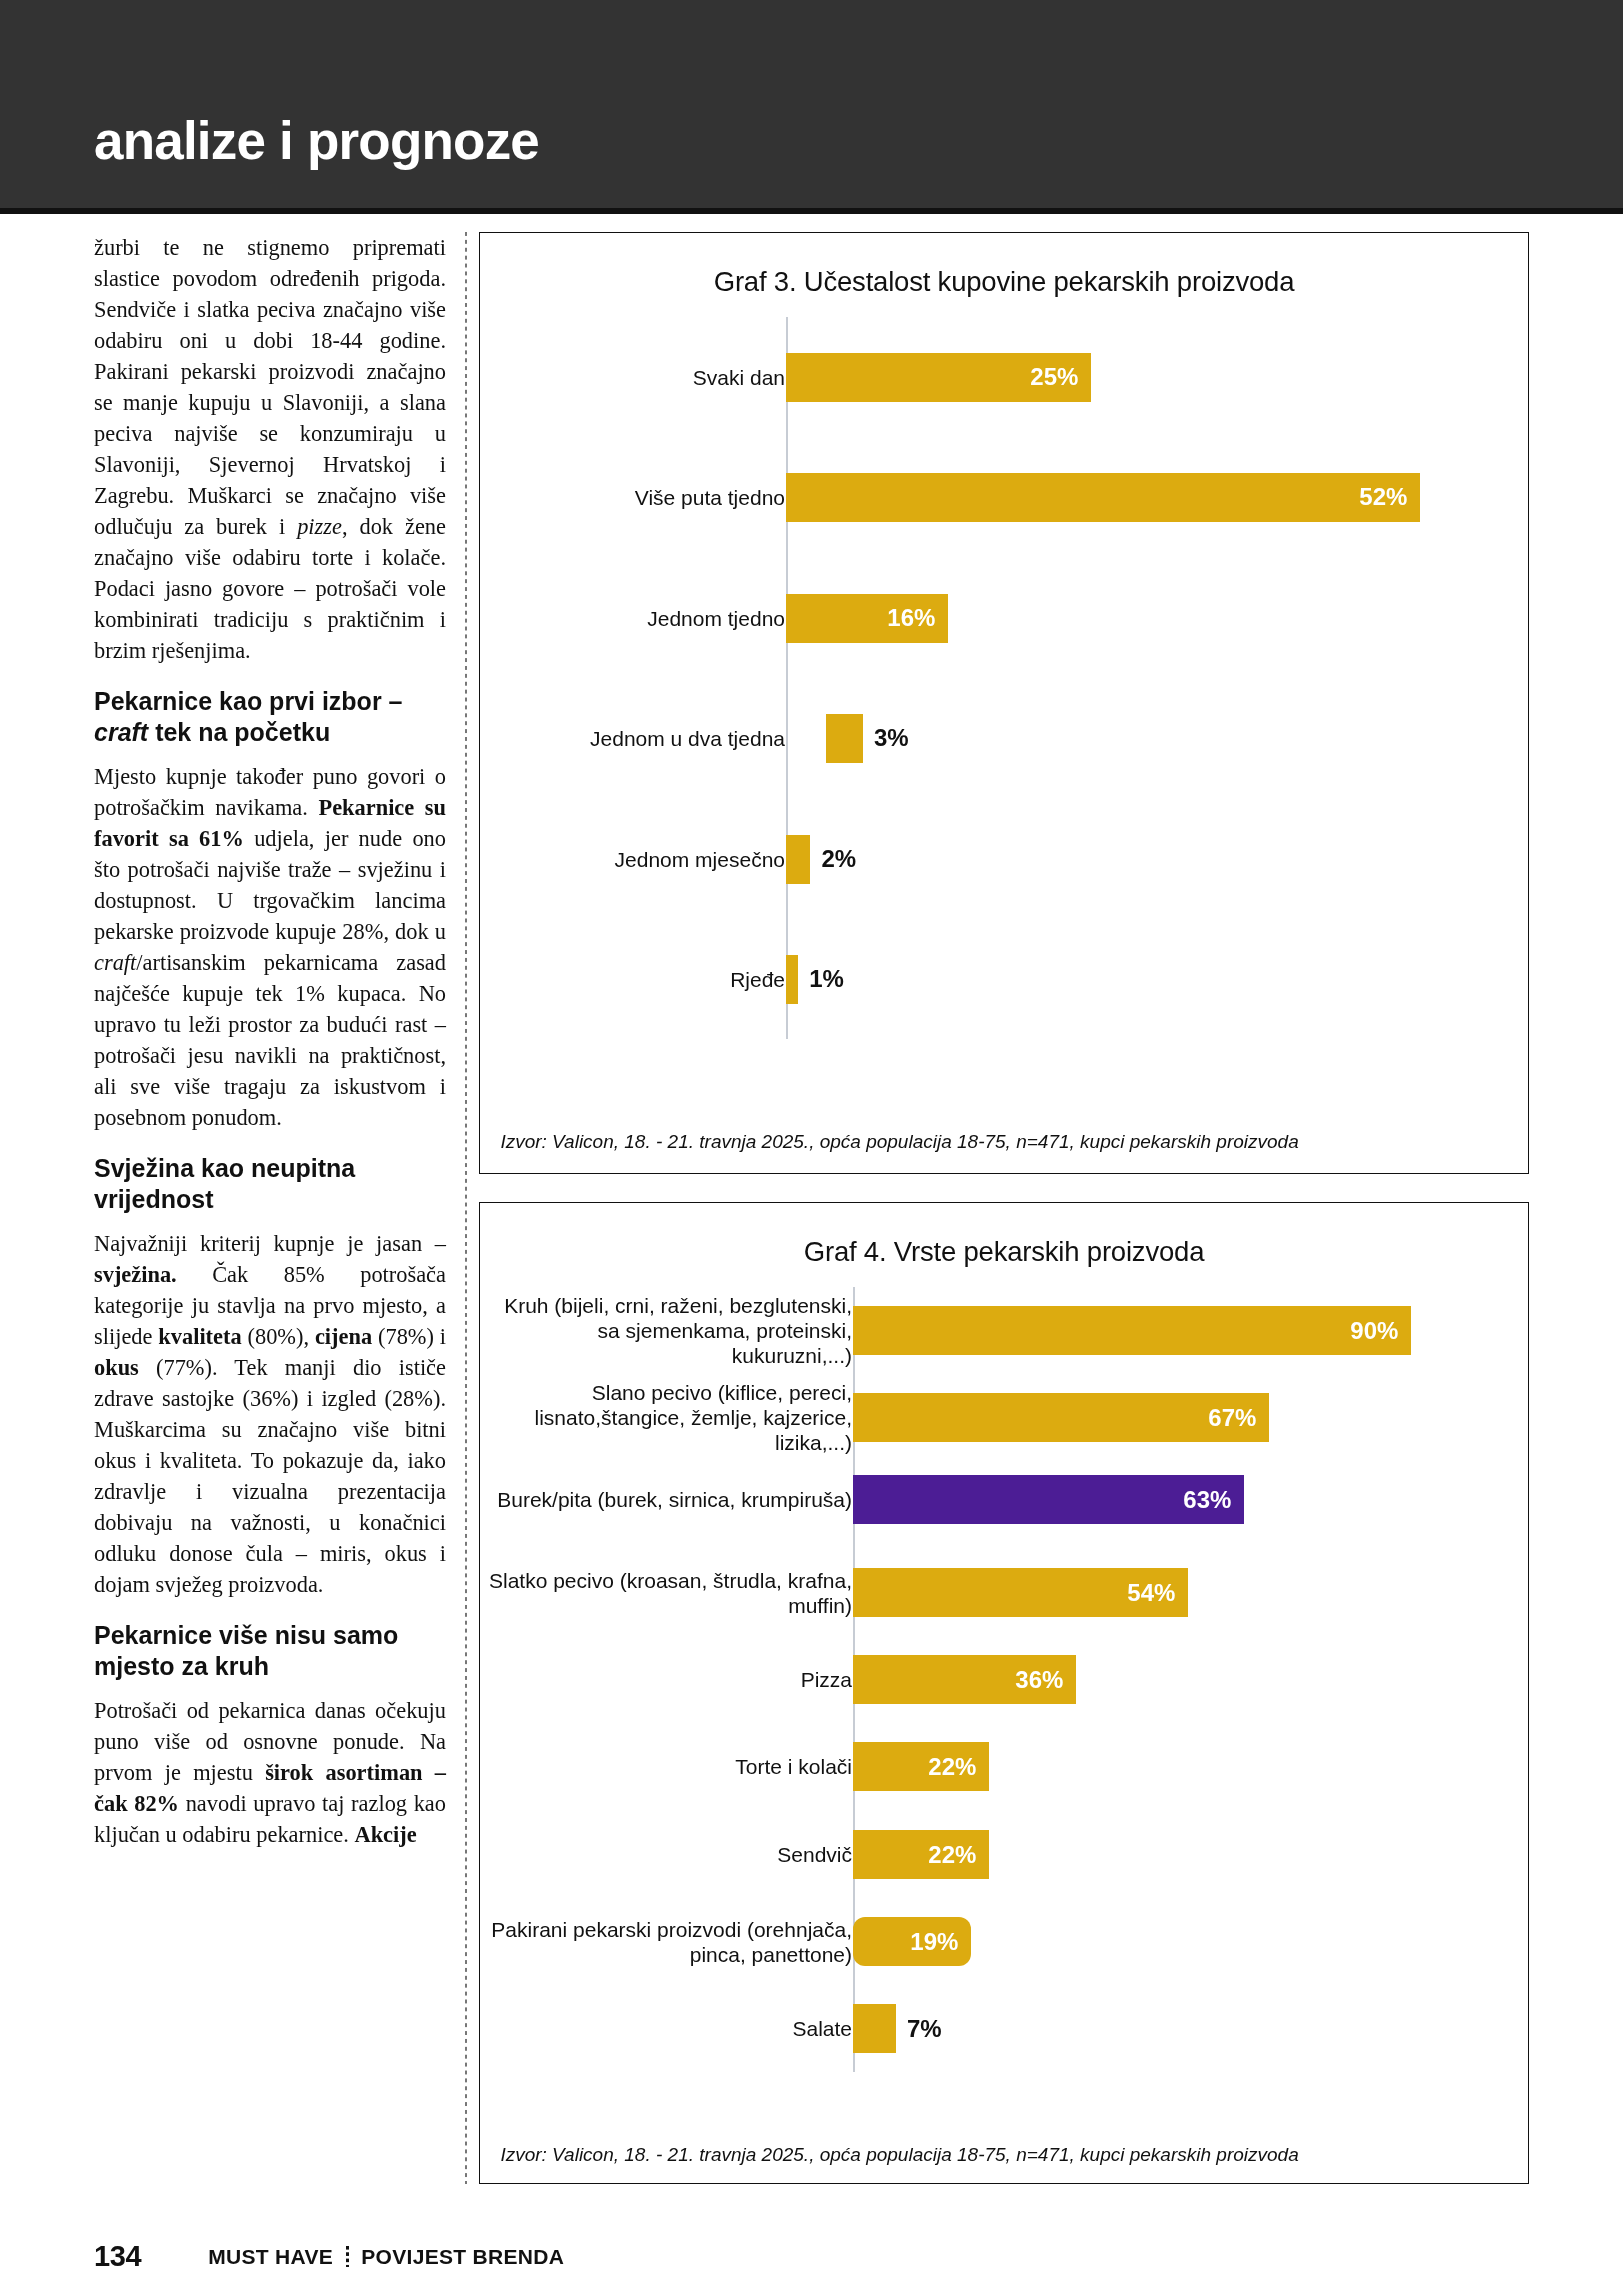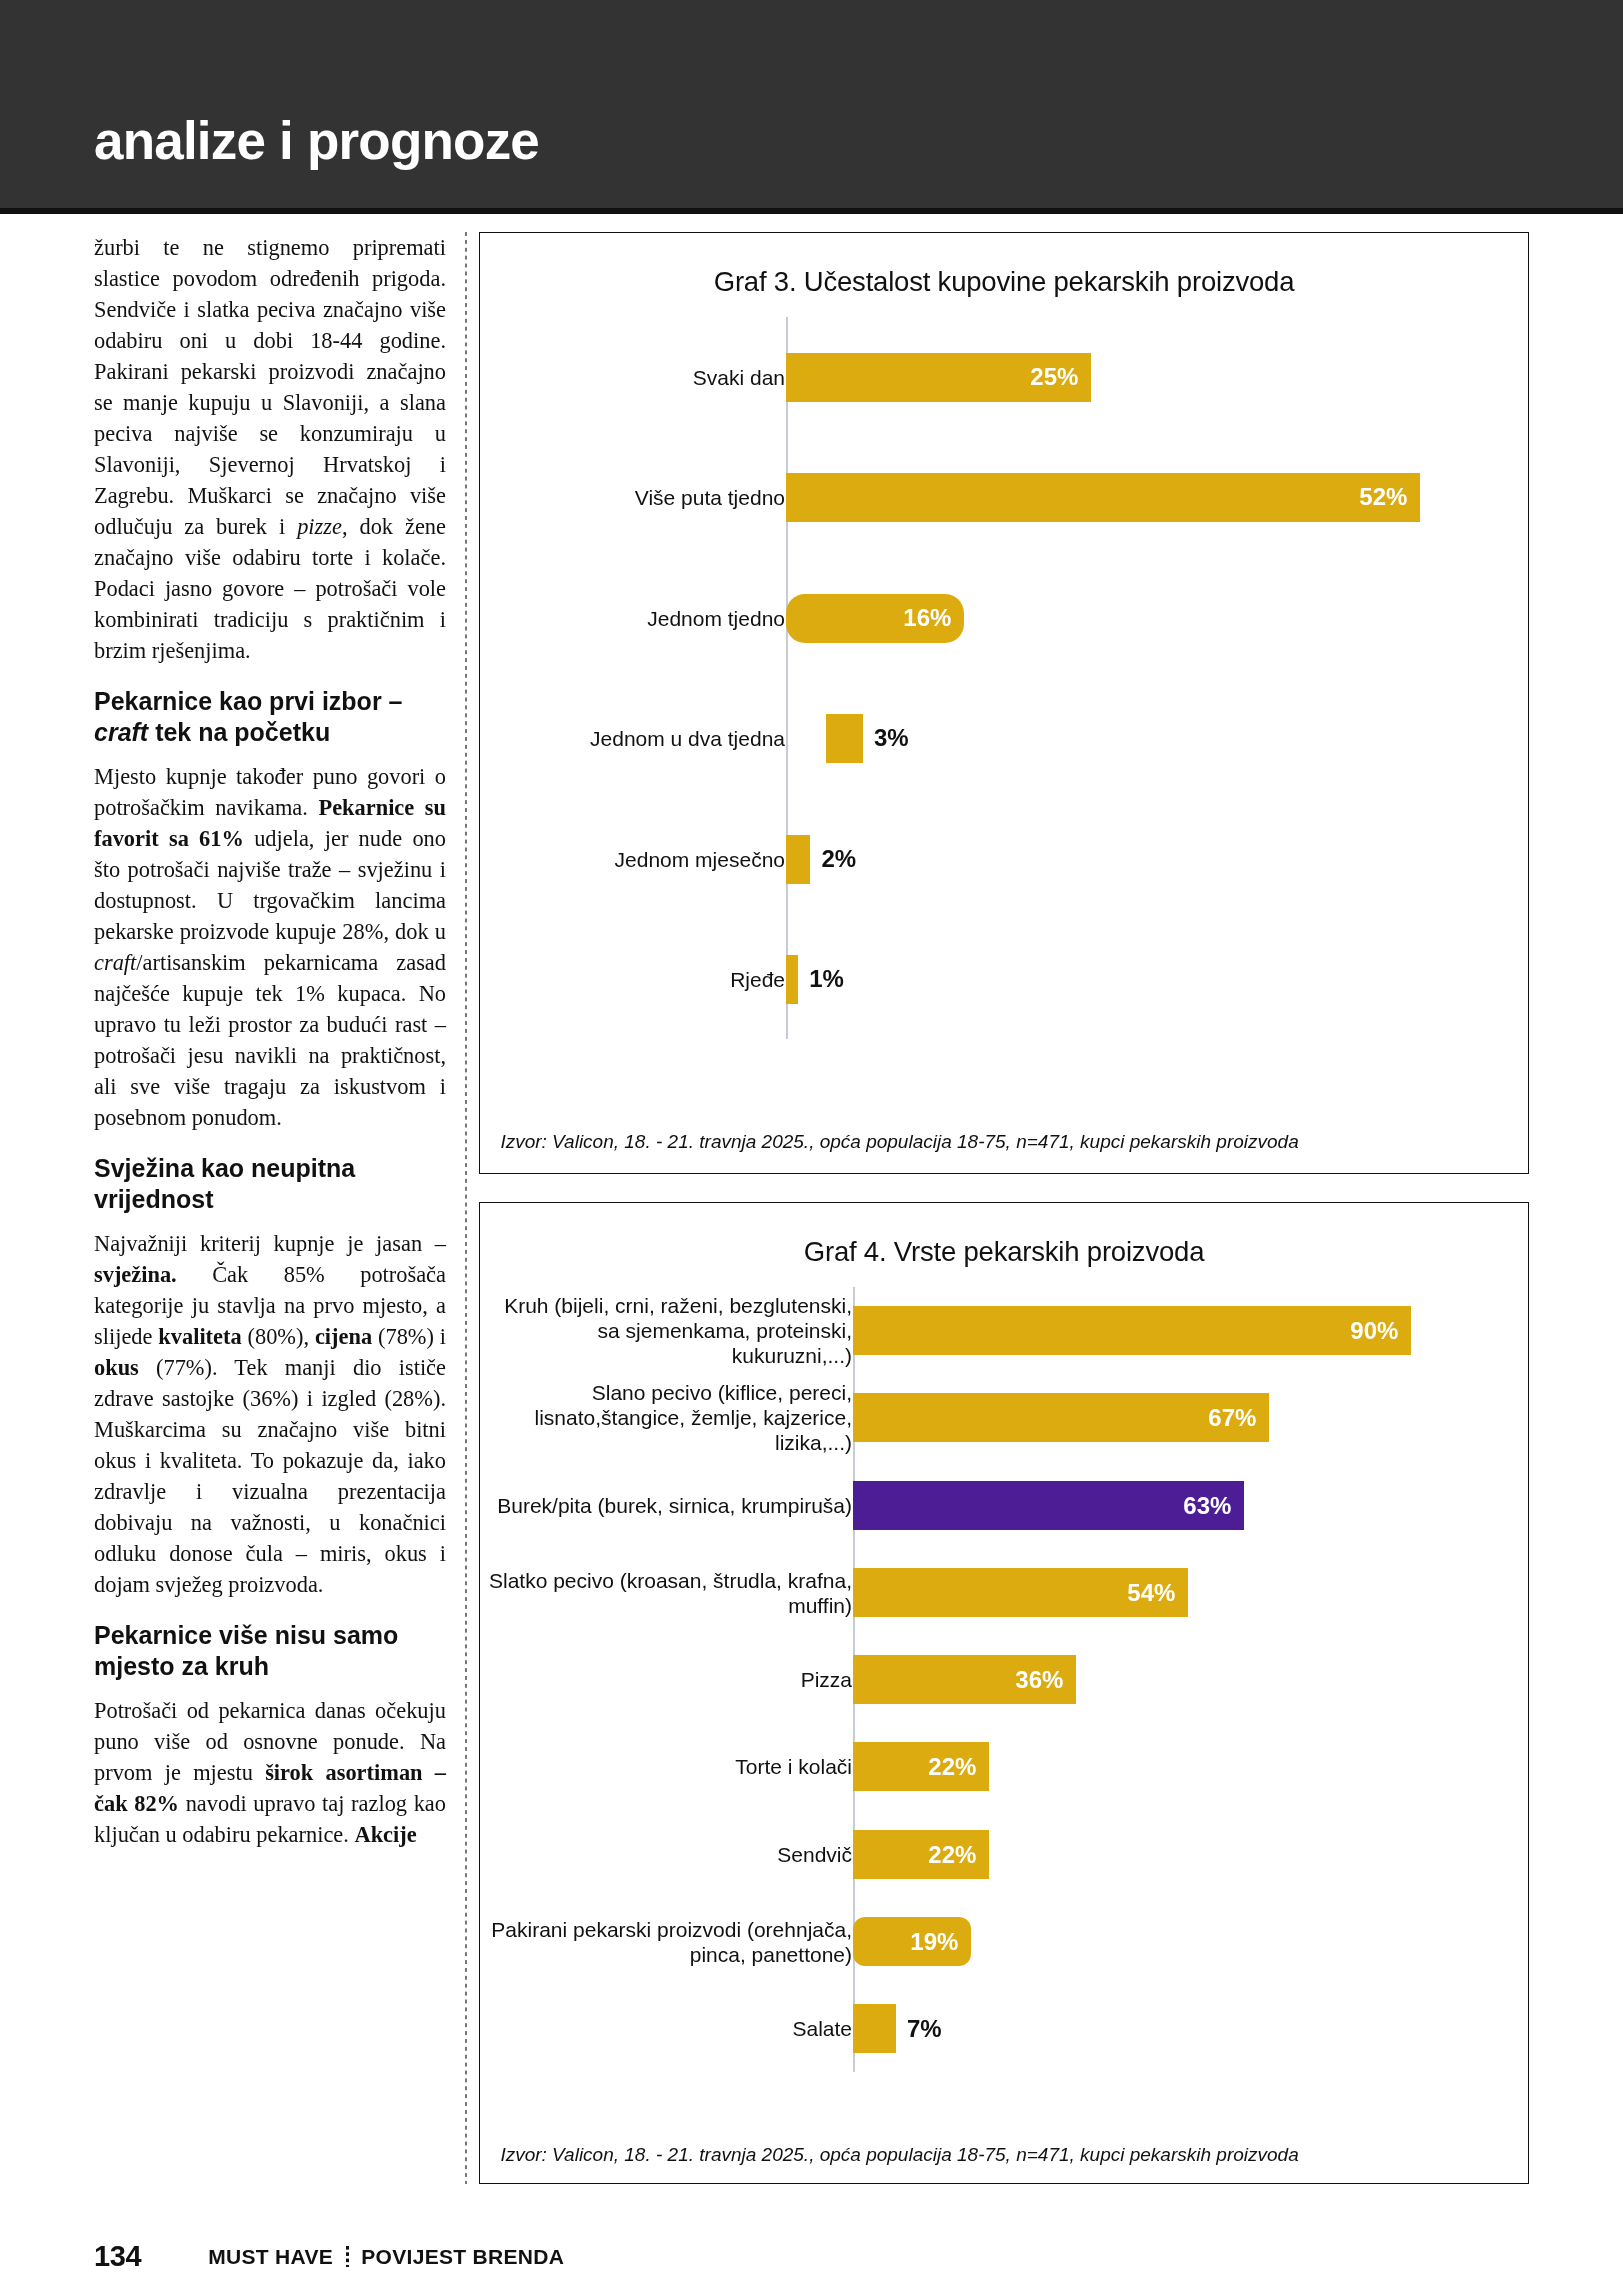--- a/index.html
+++ b/index.html
@@ -215,21 +215,21 @@
           <div class="row-label">Više puta tjedno</div>
           <div class="bar-wrap" style="height: 49px;">
             <div class="bar" style="width: 634px; background: rgb(220, 171, 16);">
               <span class="bar-value">52%</span>
             </div>
           </div>
         </div>
         <div class="row" style="top: 241px; height: 120px;">
           <div class="row-label">Jednom tjedno</div>
           <div class="bar-wrap" style="height: 49px;">
-            <div class="bar" style="width: 178px; background: rgb(220, 171, 16); border-radius: 19px;">
+            <div class="bar" style="width: 162px; background: rgb(220, 171, 16);">
               <span class="bar-value">16%</span>
             </div>
           </div>
         </div>
         <div class="row" style="top: 361px; height: 120px; gap: 40px;">
           <div class="row-label">Jednom u dva tjedna</div>
           <div class="bar-wrap" style="height: 49px;">
             <div class="bar" style="width: 37px; background: rgb(220, 171, 16); padding: 0px;"></div>
             <span class="bar-value outside">3%</span>
           </div>
@@ -268,21 +268,21 @@
           </div>
         </div>
         <div class="row" style="top: 87px; height: 87px;">
           <div class="row-label">Slano pecivo (kiflice, pereci, lisnato,štangice, žemlje, kajzerice, lizika,...)</div>
           <div class="bar-wrap" style="height: 49px;">
             <div class="bar" style="width: 416px; background: rgb(220, 171, 16);">
               <span class="bar-value">67%</span>
             </div>
           </div>
         </div>
-        <div class="row" style="top: 175px; height: 87px; justify-content: flex-end;">
+        <div class="row" style="top: 169px; height: 87px; justify-content: flex-end;">
           <div class="row-label">Burek/pita (burek, sirnica, krumpiruša)</div>
           <div class="bar-wrap" style="height: 49px;">
             <div class="bar" style="width: 391px; background: #4c1d95;">
               <span class="bar-value">63%</span>
             </div>
           </div>
         </div>
         <div class="row" style="top: 262px; height: 87px;">
           <div class="row-label">Slatko pecivo (kroasan, štrudla, krafna, muffin)</div>
           <div class="bar-wrap" style="height: 49px;">

